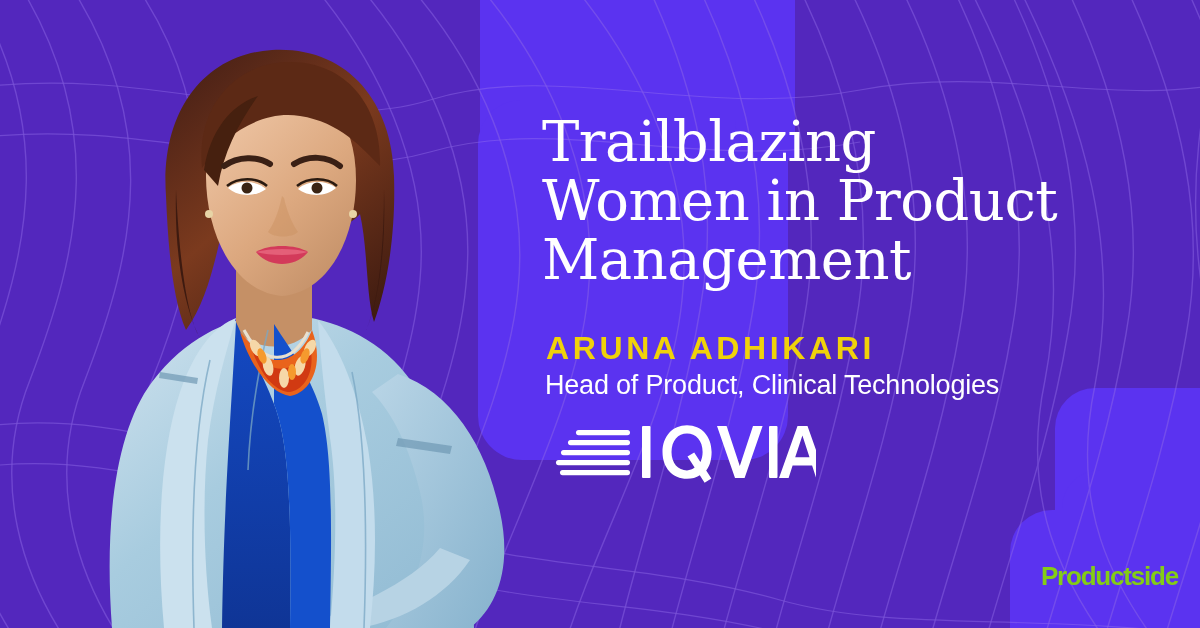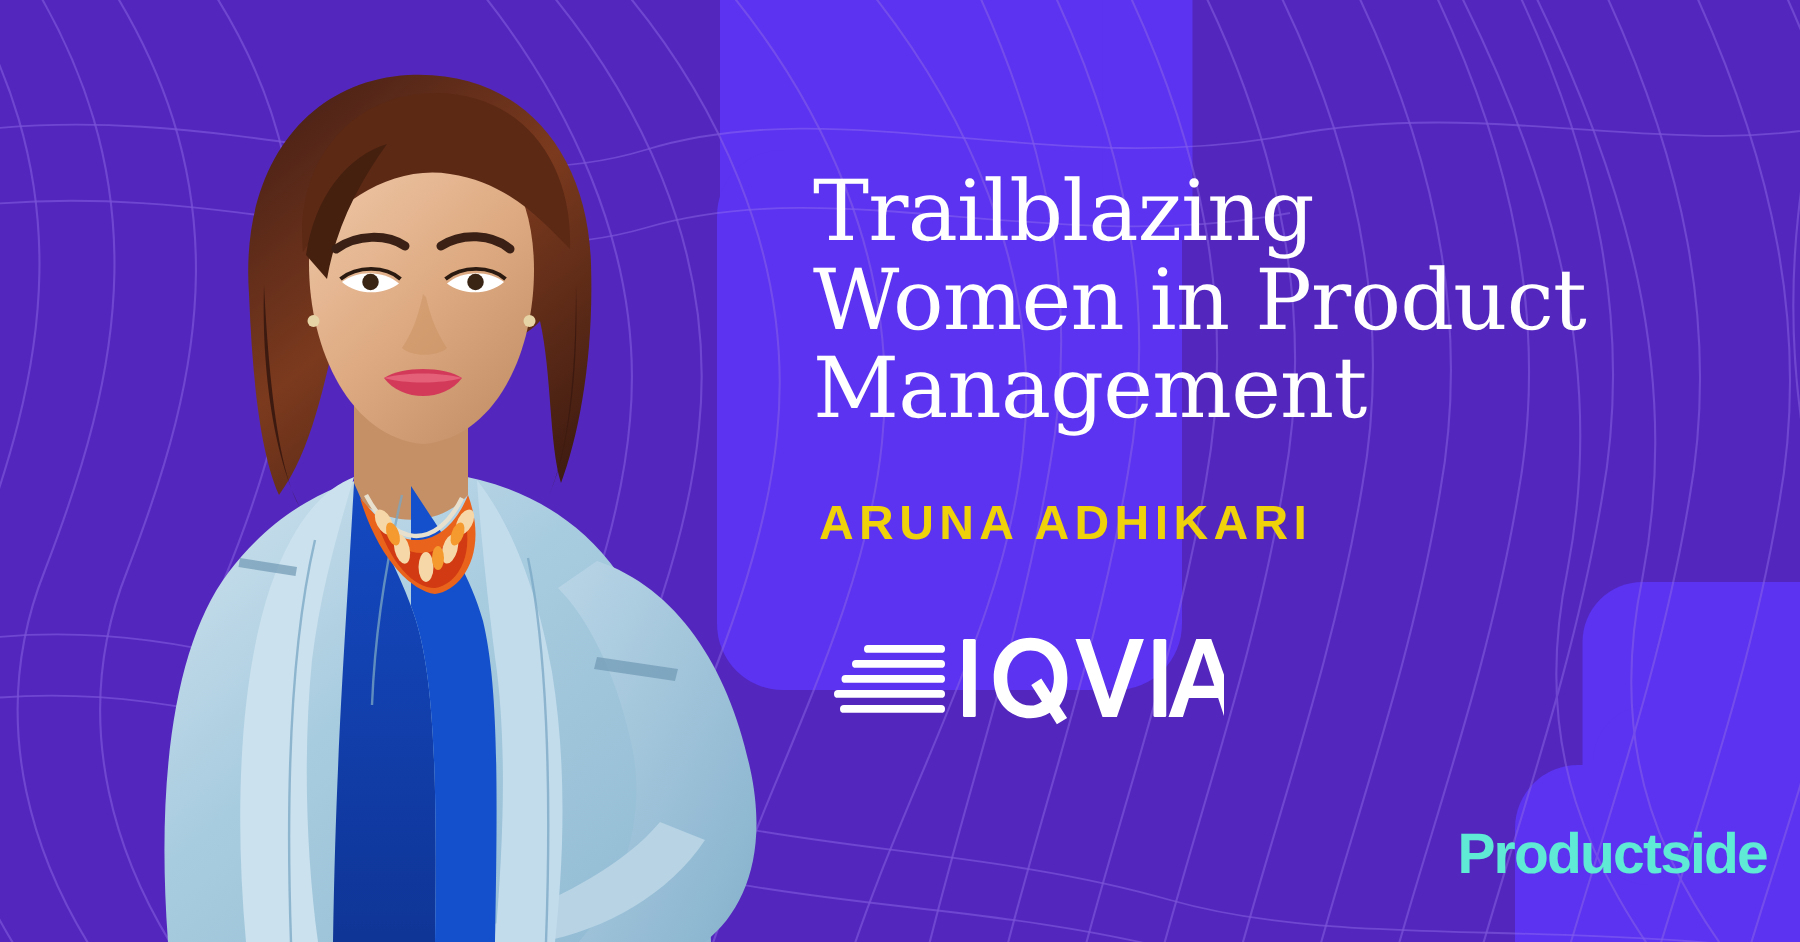--- a/index.html
+++ b/index.html
@@ -89,24 +89,24 @@
   .company-logo{
     position:absolute;
     left:12px; top:424px;
     display:flex;
     align-items:flex-start;
   }
 
   .brand-logo{
     position:absolute;
     right:22px; bottom:36px;
-    color:#5eead4;
+    color:#84cc16;
     font-family:"Liberation Sans", sans-serif;
     font-weight:bold;
-    font-size:38px;
+    font-size:26px;
     letter-spacing:-1.2px;
     margin-top:43px;
   }
 </style>
 </head>
 <body>
 
 <div class="canvas">
 
   <div class="bg-layer">
@@ -274,20 +274,21 @@
   </div>
 
   <div class="content">
 
     <h1 class="headline">Trailblazing
 Women in Product
 Management</h1>
 
     <div class="speaker-name">ARUNA ADHIKARI</div>
 
+    <div class="speaker-role">Head of Product, Clinical Technologies</div>
 
     <div class="company-logo">
       <svg width="262" height="60" viewBox="0 0 262 60" fill="none">
         <g fill="#ffffff">
           <rect x="22" y="6" width="54" height="5.2" rx="2.6"></rect>
           <rect x="14" y="16" width="62" height="5.2" rx="2.6"></rect>
           <rect x="7" y="26" width="69" height="5.2" rx="2.6"></rect>
           <rect x="2" y="36" width="74" height="5.2" rx="2.6"></rect>
           <rect x="6" y="46" width="70" height="5.2" rx="2.6"></rect>
         </g>

